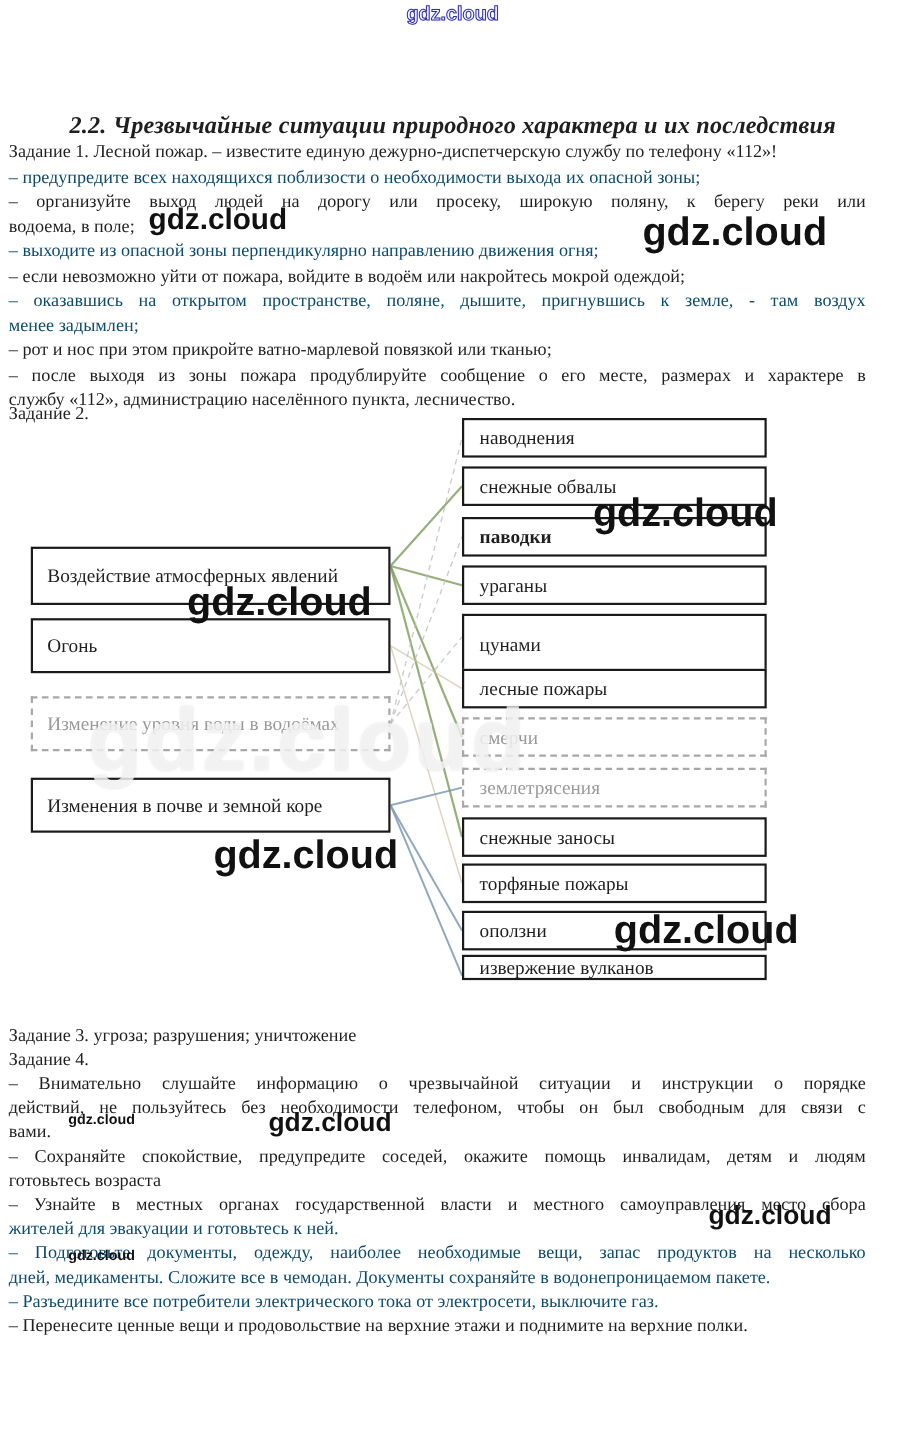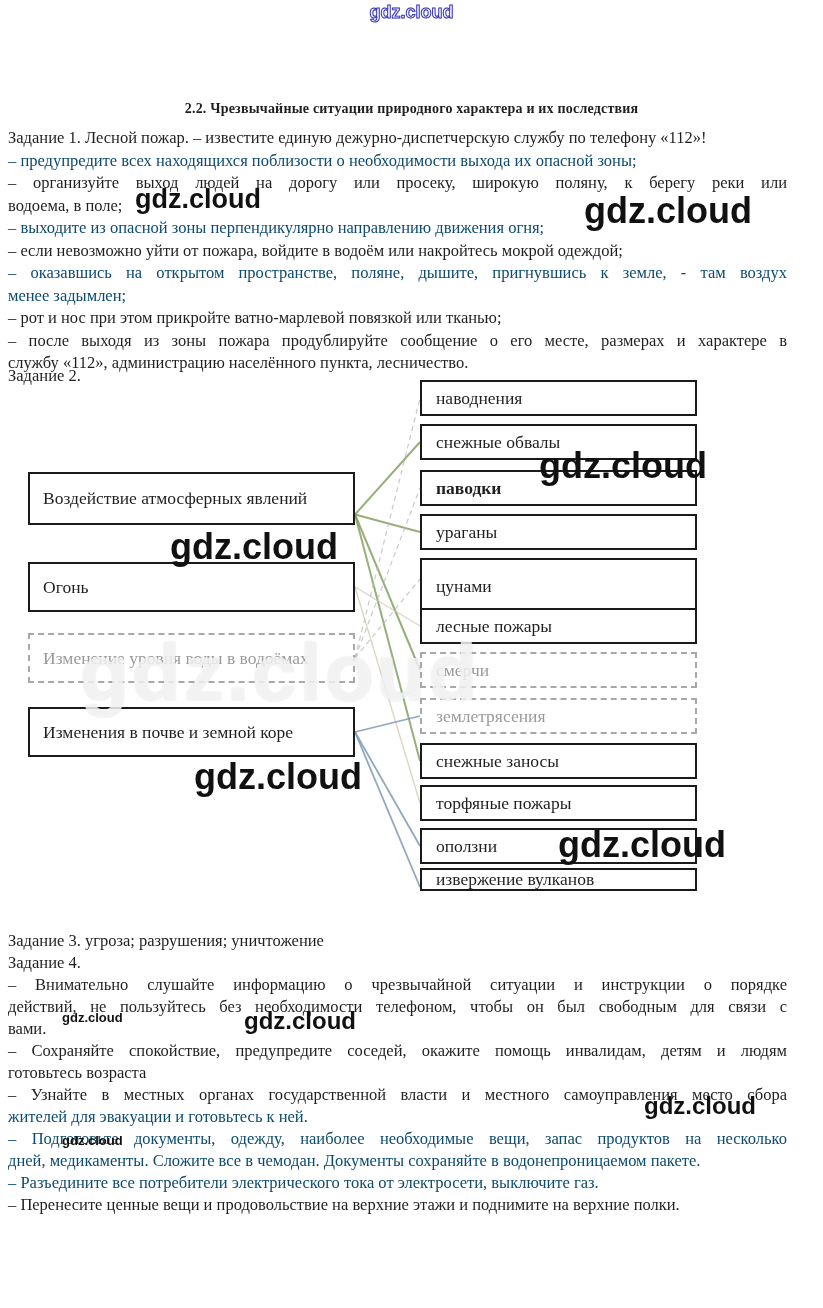--- a/index.html
+++ b/index.html
@@ -3,40 +3,40 @@
 <meta charset="utf-8">
 <style>
   html,body{margin:0;padding:0;}
   body{
     width:823px;height:1308px;position:relative;background:#ffffff;
     font-family:"Liberation Serif", serif;color:#1f1f1f;overflow:hidden;
   }
   .abs{position:absolute;}
   .page-title{
     top:101px;left:0;width:823px;text-align:center;
-    font-size:14px;font-weight:bold;letter-spacing:.2px;
+    font-size:22px;font-weight:bold;letter-spacing:.2px;font-style:italic;
   }
   .textblock{left:8px;width:779px;}
   #task1-block{top:127px;}
   #bottom-block{top:930px;}
   .textline{font-size:16.5px;line-height:22.5px;min-height:22.5px;white-space:nowrap;}
   #bottom-block .textline{line-height:22px;min-height:22px;}
   .just{white-space:normal;text-align:justify;text-align-last:justify;}
   .faded{color:#0c4a6e;}
   #task2-label{top:366px;left:8px;font-size:16.5px;}
   
   #diagram{top:375px;left:0;width:823px;height:540px;}
   #connector-svg{position:absolute;left:0;top:0;width:823px;height:540px;z-index:1;}
   .box{
     position:absolute;background:#ffffff;border:2px solid var(--box_border,#1a1a1a);
     display:flex;align-items:center;font-size:17.5px;z-index:2;box-sizing:border-box;
   }
   .box.faded{border:2px dashed #a8a8a8;color:#9a9a9a;background:rgba(255,255,255,.6);}
   .lbox{left:28px;width:327px;height:50px;padding-left:13px;}
-  .lcol > div:nth-of-type(1){top:97px;height:53px;}
+  .lcol > div:nth-of-type(1){top:122px;height:53px;}
   .lcol > div:nth-of-type(2){top:187px;}
   .lcol > div:nth-of-type(3){top:258px;}
   .lcol > div:nth-of-type(4){top:332px;}
   .rbox{left:420px;width:277px;height:36px;padding-left:14px;}
   .rcol > div:nth-of-type(1){top:5px;}
   .rcol > div:nth-of-type(2){top:49px;}
   .rcol > div:nth-of-type(3){top:95px;font-weight:bold;}
   .rcol > div:nth-of-type(4){top:139px;}
   .rcol > div:nth-of-type(5){top:183px;height:56px;}
   .rcol > div:nth-of-type(6){top:233px;}

